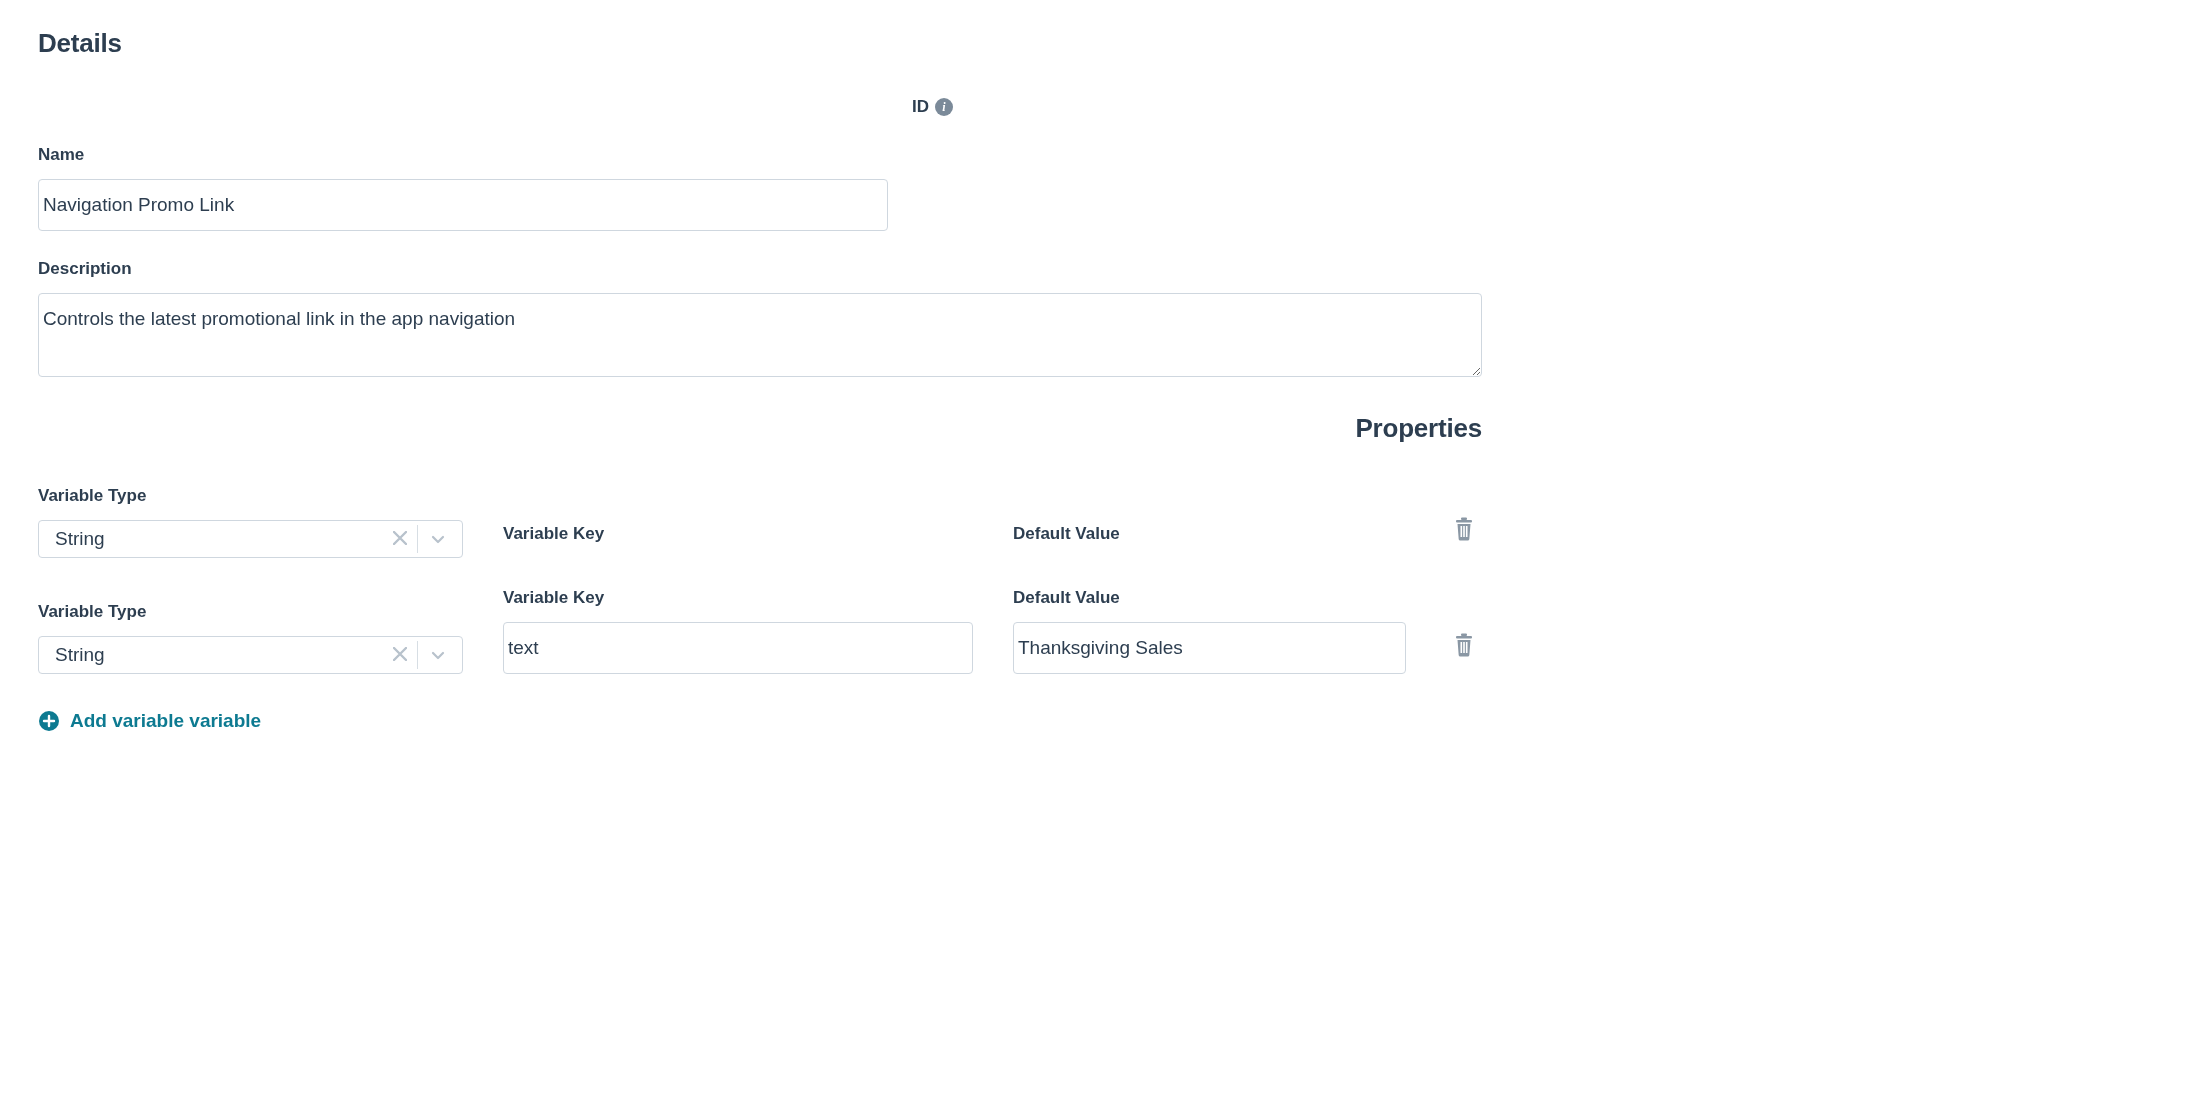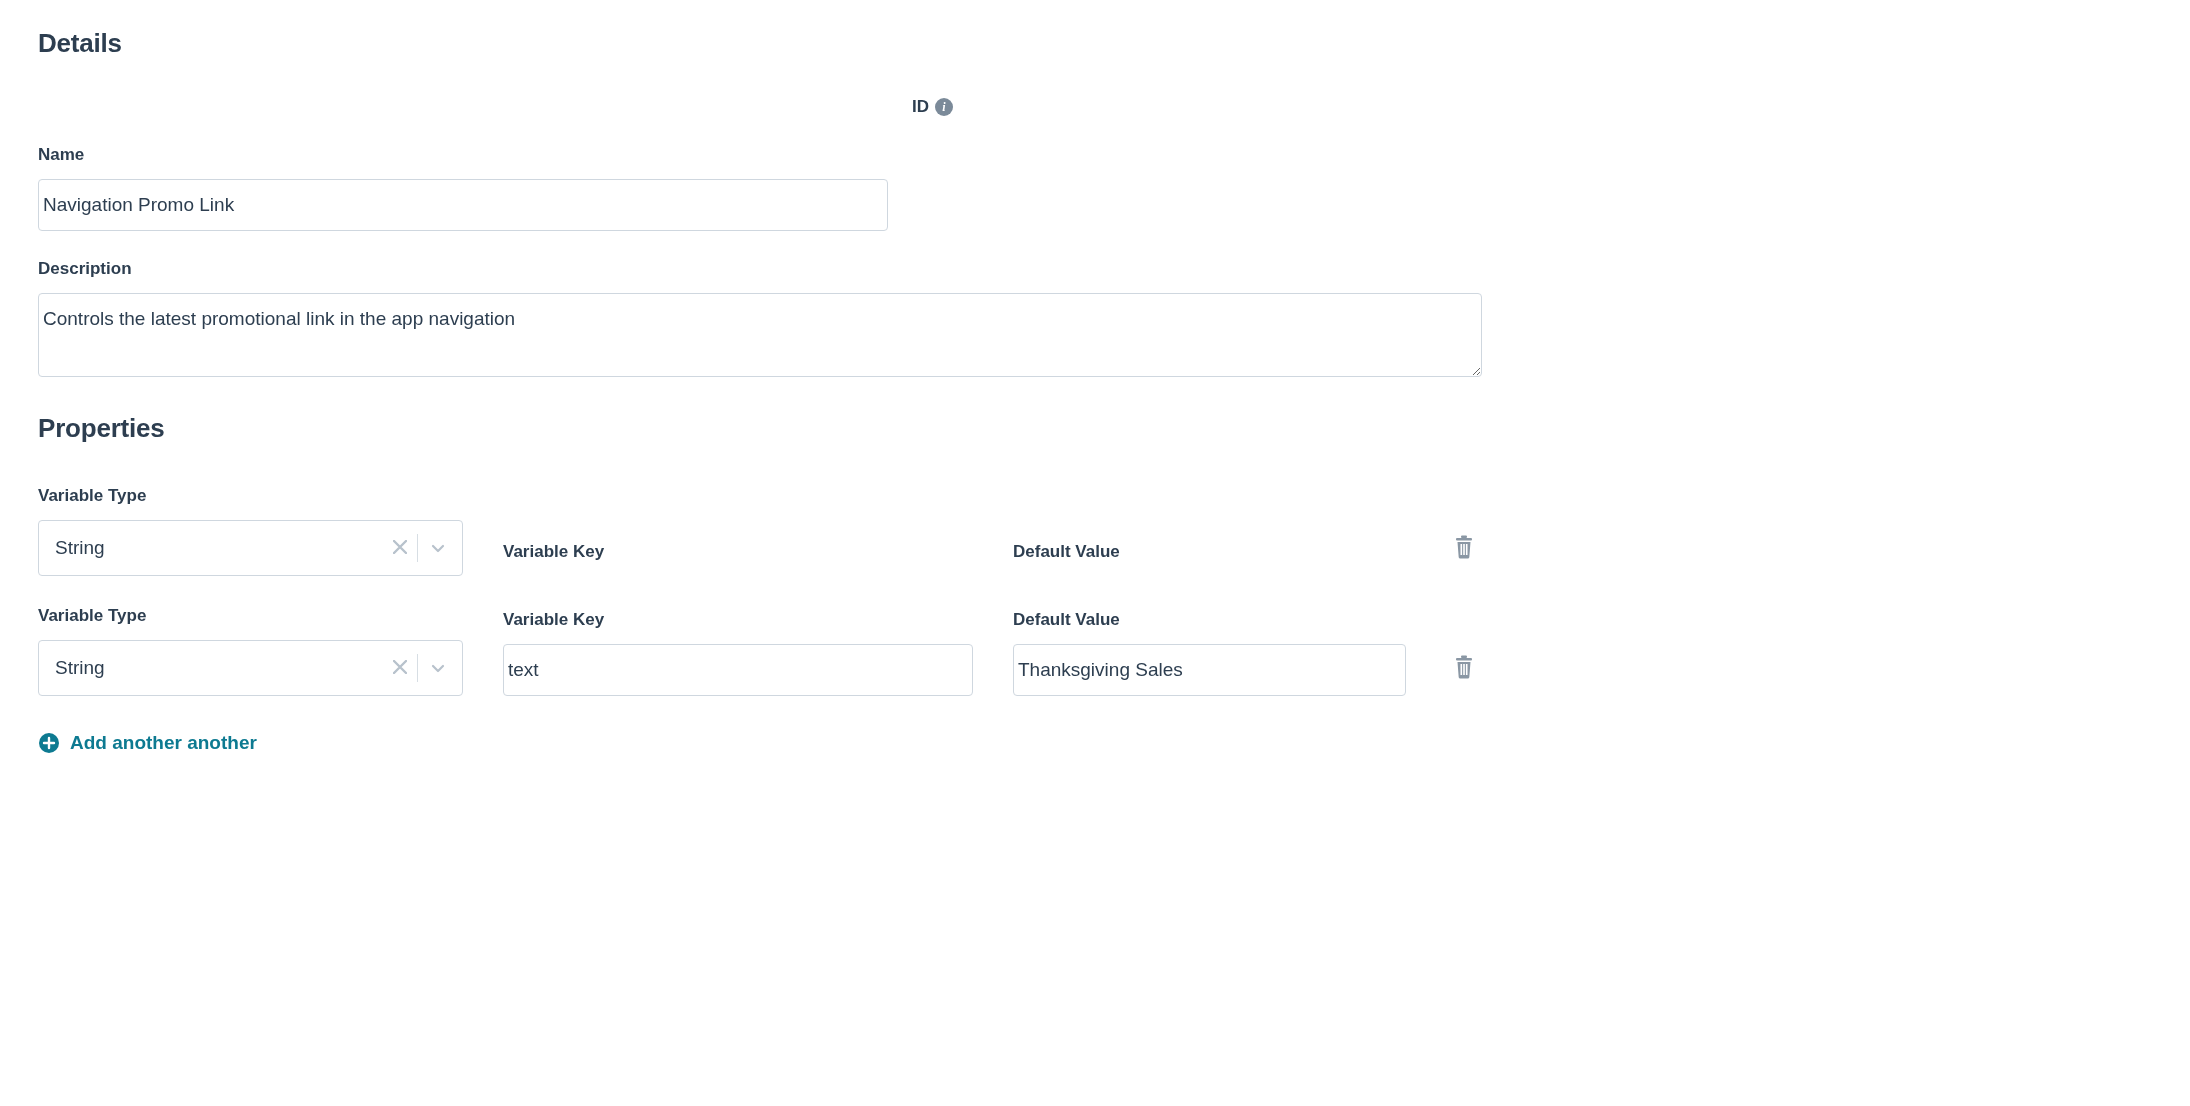--- a/index.html
+++ b/index.html
@@ -17,20 +17,21 @@
   h2.section {
     font-size: 26px;
     font-weight: 700;
     color: #2d3e50;
     margin: 0 0 38px 0;
     letter-spacing: -0.2px;
   }
   h2.section.props {
     margin-top: 36px;
     margin-bottom: 42px;
+    text-align: right;
   }
   .row { display: flex; gap: 24px; }
   .field { display: flex; flex-direction: column; }
   .label-line {
     font-size: 17px;
     font-weight: 600;
     color: #2d3e50;
     margin-bottom: 14px;
     display: flex;
     align-items: center;
@@ -68,21 +69,21 @@
     gap: 40px;
     align-items: end;
     margin-bottom: 30px;
   }
   .select-wrap {
     display: flex;
     align-items: center;
     border: 1px solid #cfd7df;
     border-radius: 4px;
     background: #fff;
-    height: 56px;
+    height: 38px;
     padding: 0 10px 0 16px;
   }
   .select-value {
     flex: 1 1 auto;
     font-size: 19px;
     color: #2d3e50;
   }
   .select-clear {
     color: #b8c2cc;
     cursor: pointer;
@@ -227,16 +228,16 @@
     </div>
   </div>
 
   <div class="add-link">
     <span class="plus-icon">
       <svg width="22" height="22" viewBox="0 0 22 22">
         <circle cx="11" cy="11" r="10" fill="#0d7a91"></circle>
         <path d="M11 6 V16 M6 11 H16" stroke="#ffffff" stroke-width="2.4" stroke-linecap="round"></path>
       </svg>
     </span>
-    <span>Add another another</span>
+    <span>Add variable variable</span>
   </div>
 
 </div>
 
 </body></html>

